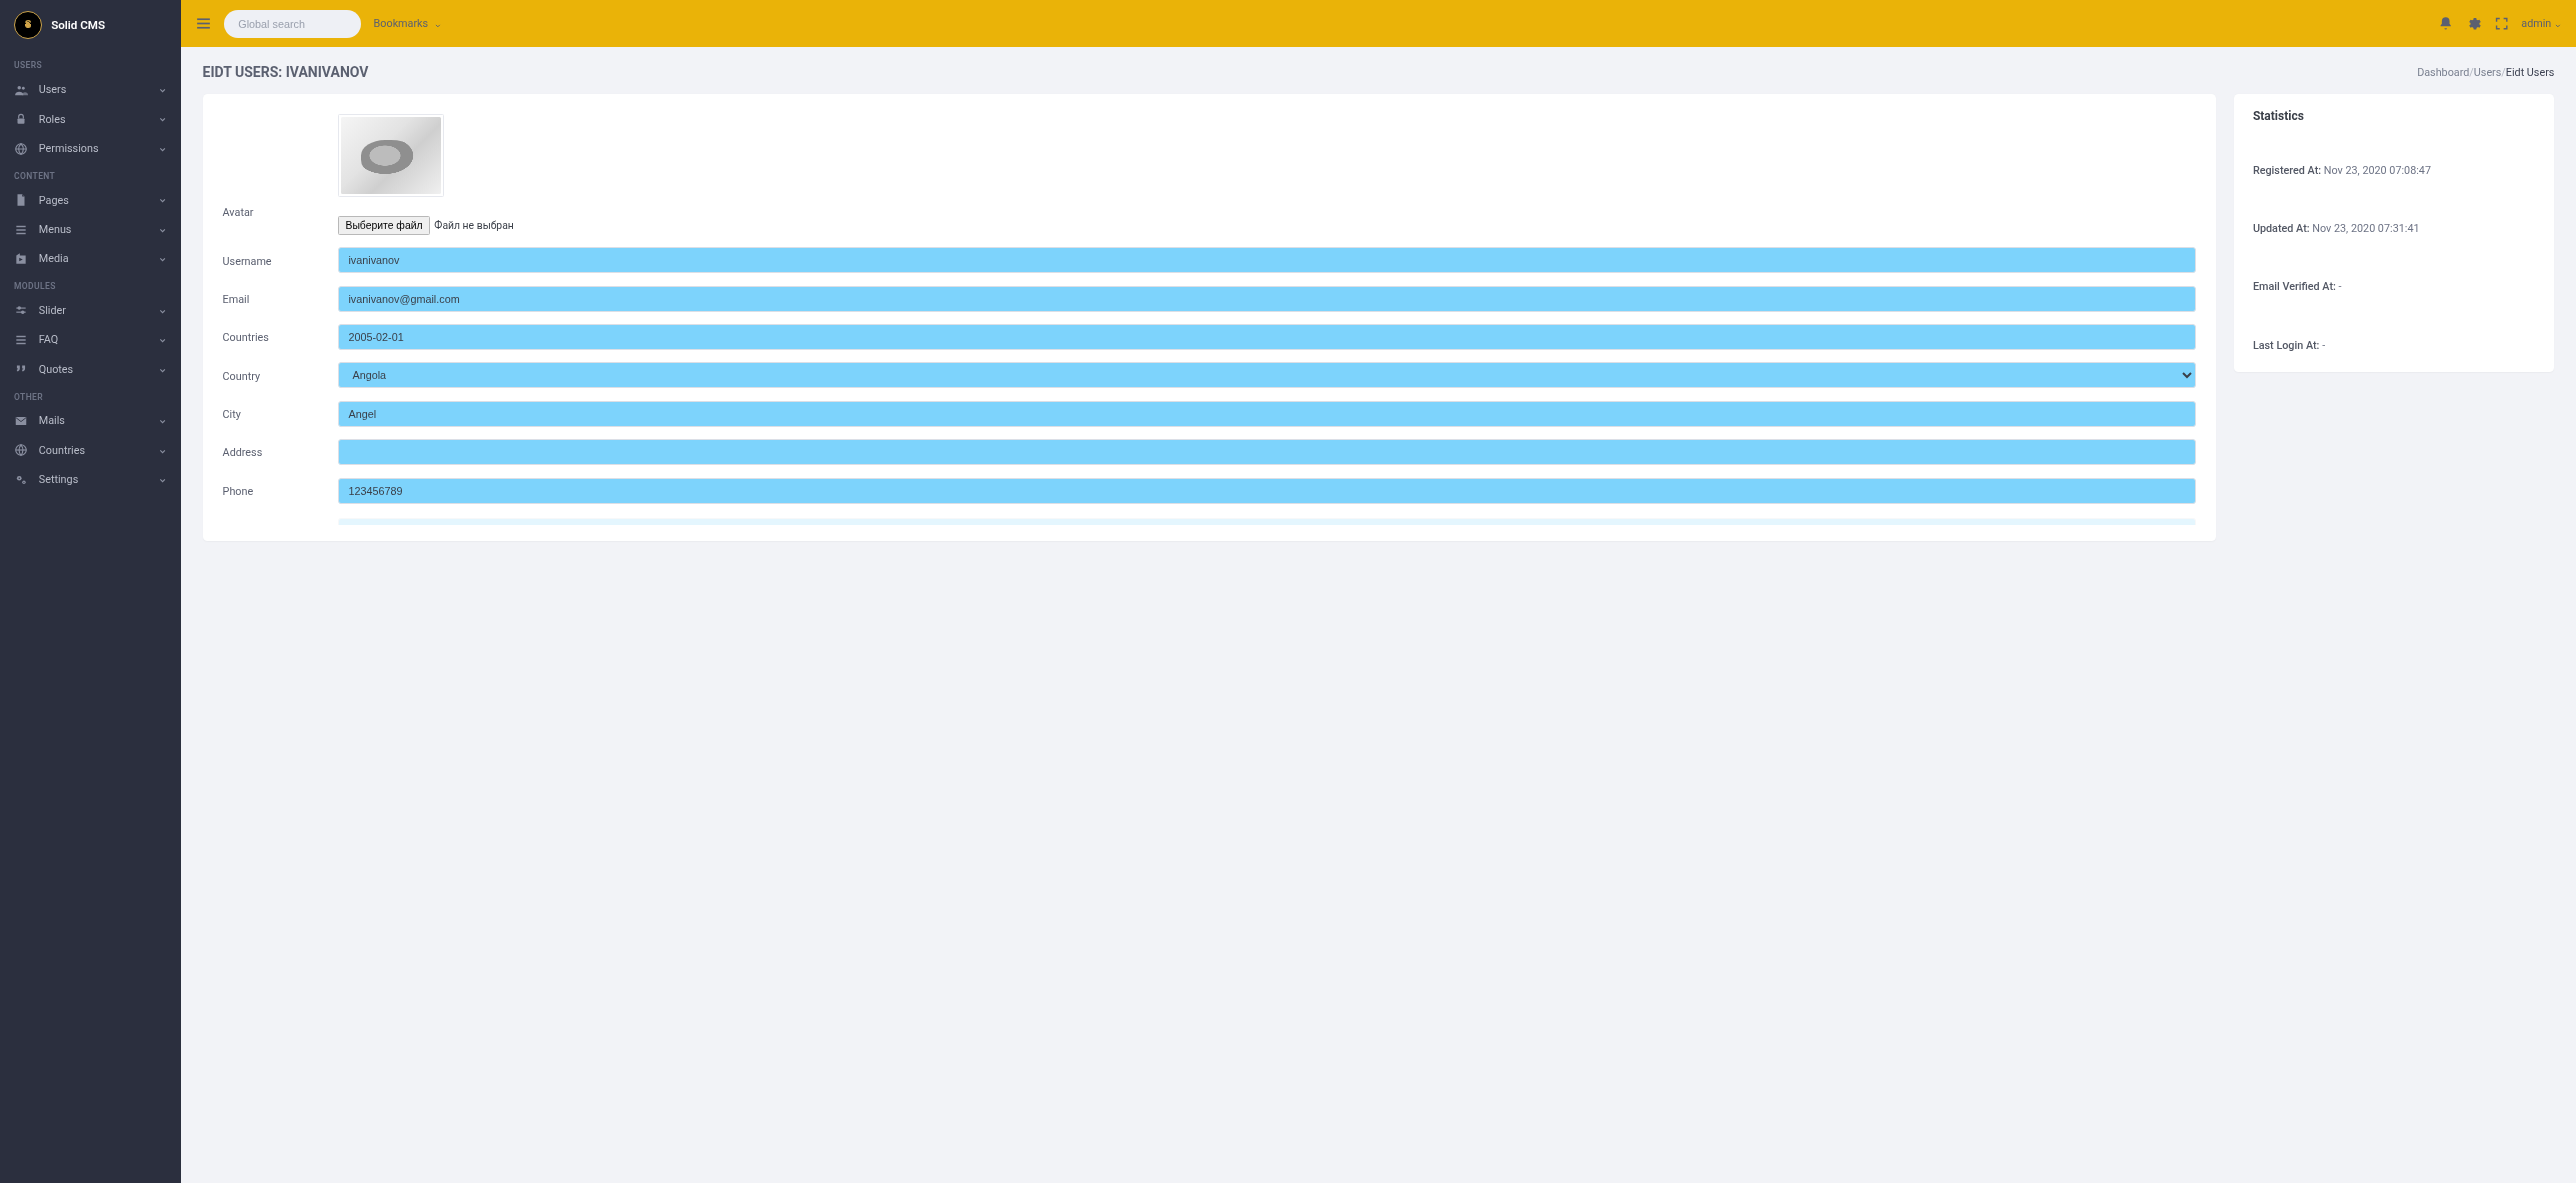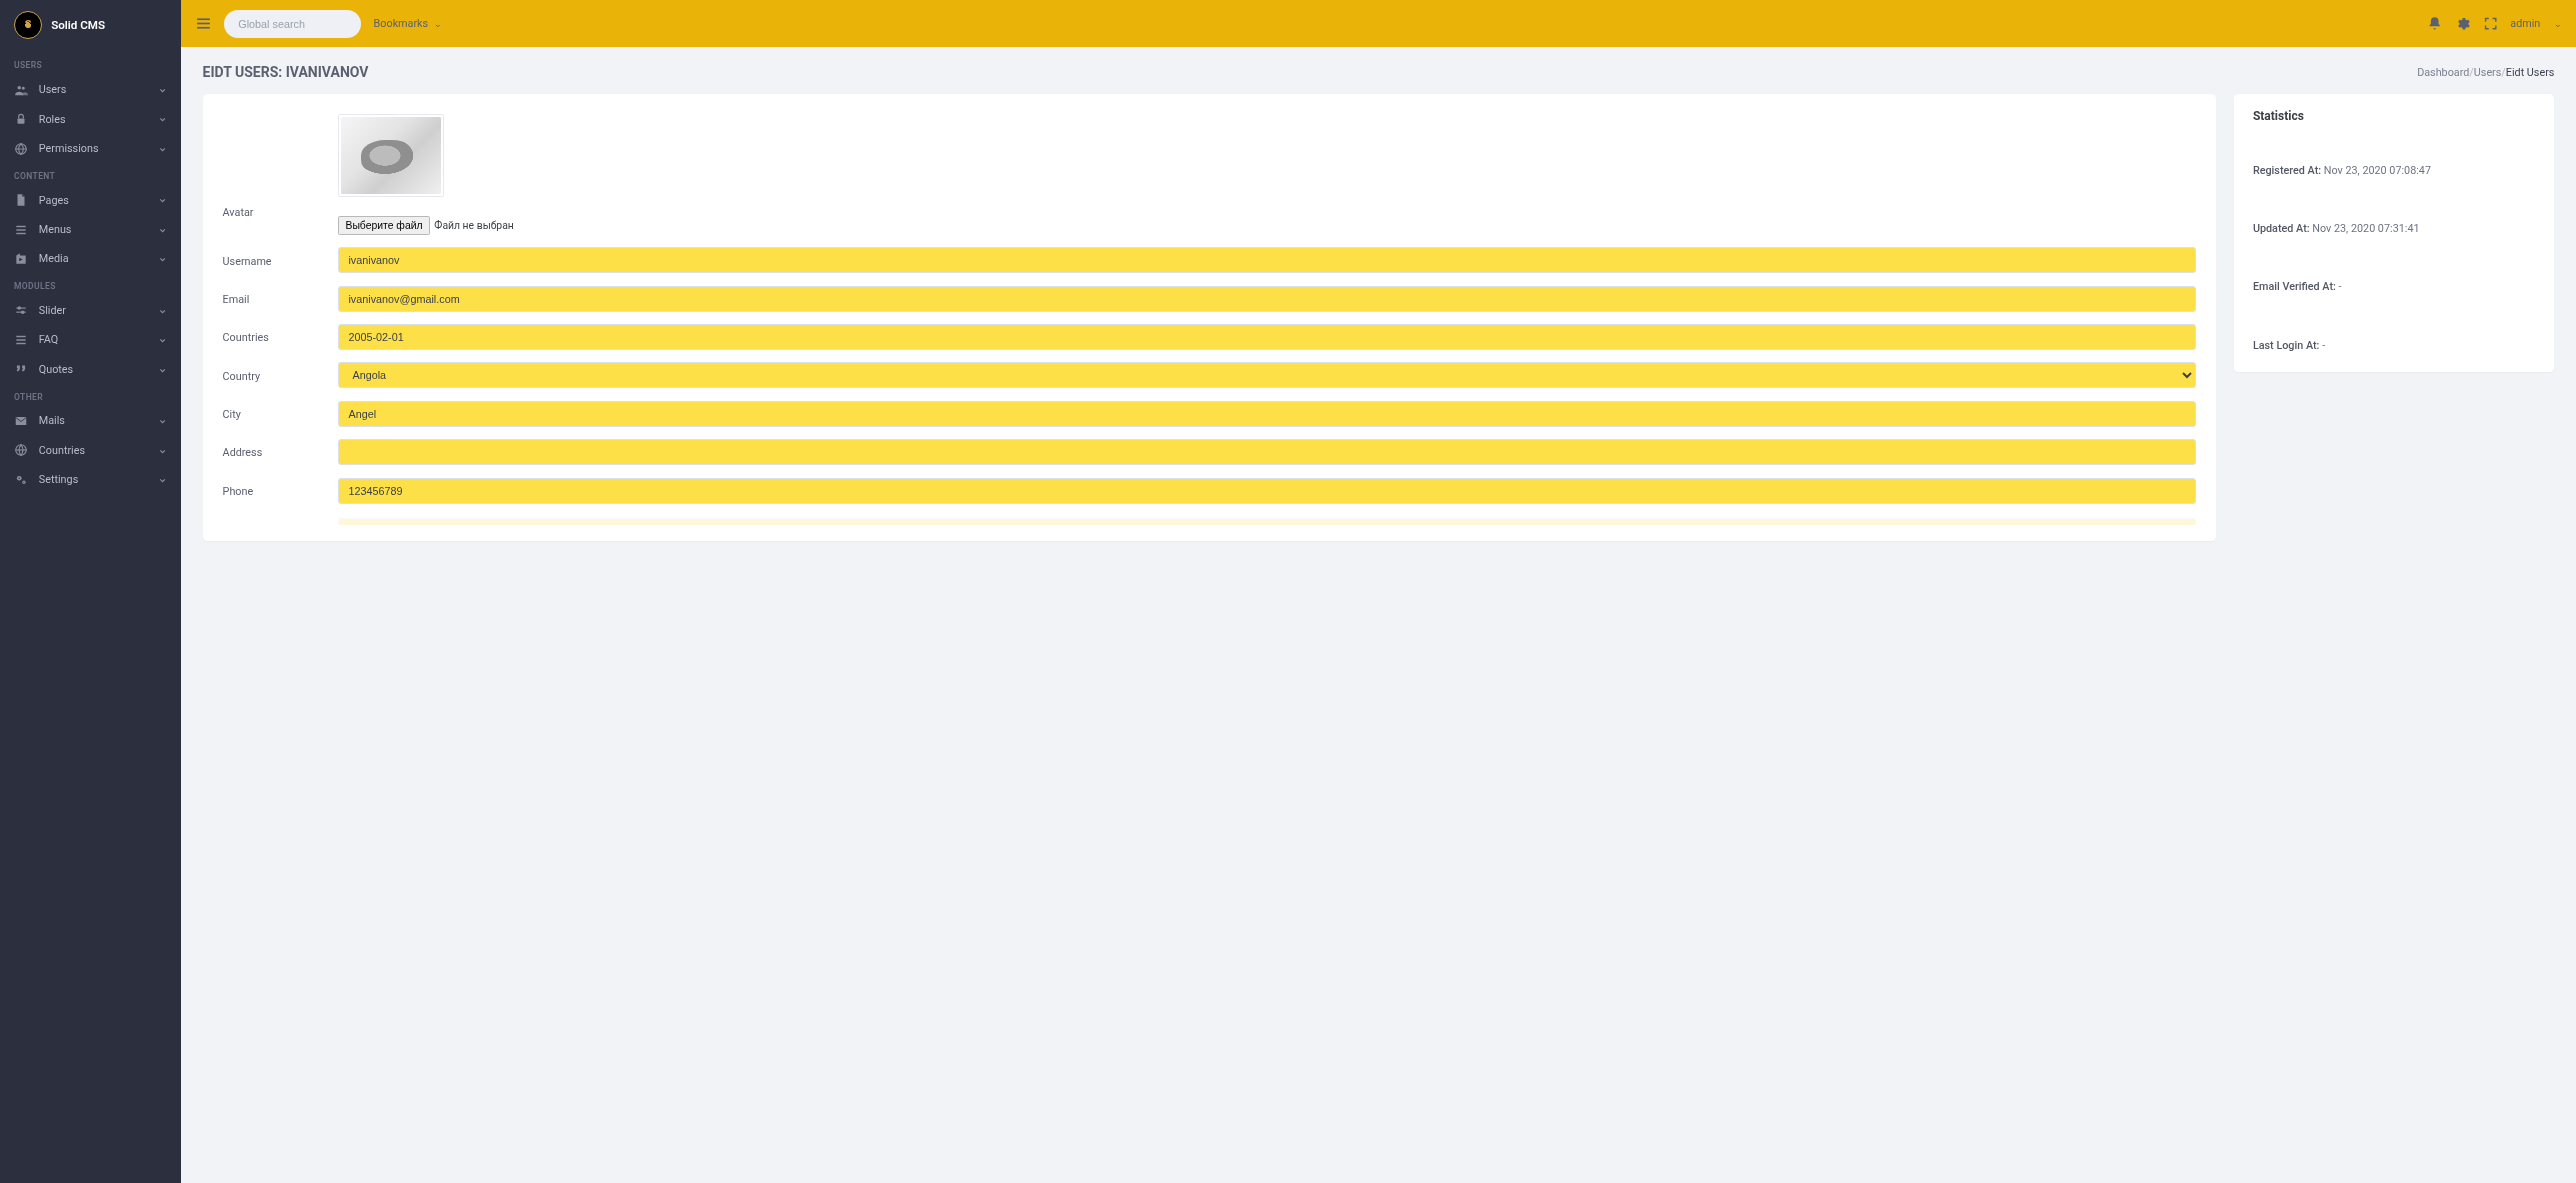--- a/index.html
+++ b/index.html
@@ -98,21 +98,21 @@
   .search-wrap input::placeholder { color: #9aa0ad; }
   .bookmarks-btn {
     display: flex; align-items: center; gap: 6.2px;
     color: #5b6070; font-size: 10.8px; cursor: pointer;
   }
   .spacer { flex: 1; }
   .topbar-icon {
     width: 15.4px; height: 15.4px; color: #5b6070; cursor: pointer;
   }
   .user-menu {
-    display: flex; align-items: center; gap: 14px; color: #5b6070; font-size: 10.8px; cursor: pointer;
+    display: flex; align-items: center; gap: 3px; color: #5b6070; font-size: 10.8px; cursor: pointer;
   }
   
   .page-header {
     display: flex;
     align-items: center;
     padding: 17px 21.6px 14px 21.6px;
     text-align: right;
   }
   .page-title {
     font-size: 14px;
@@ -182,21 +182,21 @@
   }
   .form-control-wrap { flex: 1; }
   .form-control {
     width: 100%;
     height: 26px;
     border: 0.8px solid #dcdfe6;
     border-radius: 3.1px;
     padding: 0 9.2px;
     font-size: 10.8px;
     color: #3a3f48;
-    background: #fde047;
+    background: #7dd3fc;
     outline: none;
   }
   select.form-control { appearance: auto; padding-right: 21.6px; }
   
   .avatar-row { align-items: flex-start; }
   .avatar-preview {
     width: 106px;
     height: 83px;
     border: 0.8px solid #e6e8ee;
     border-radius: 1.5px;

